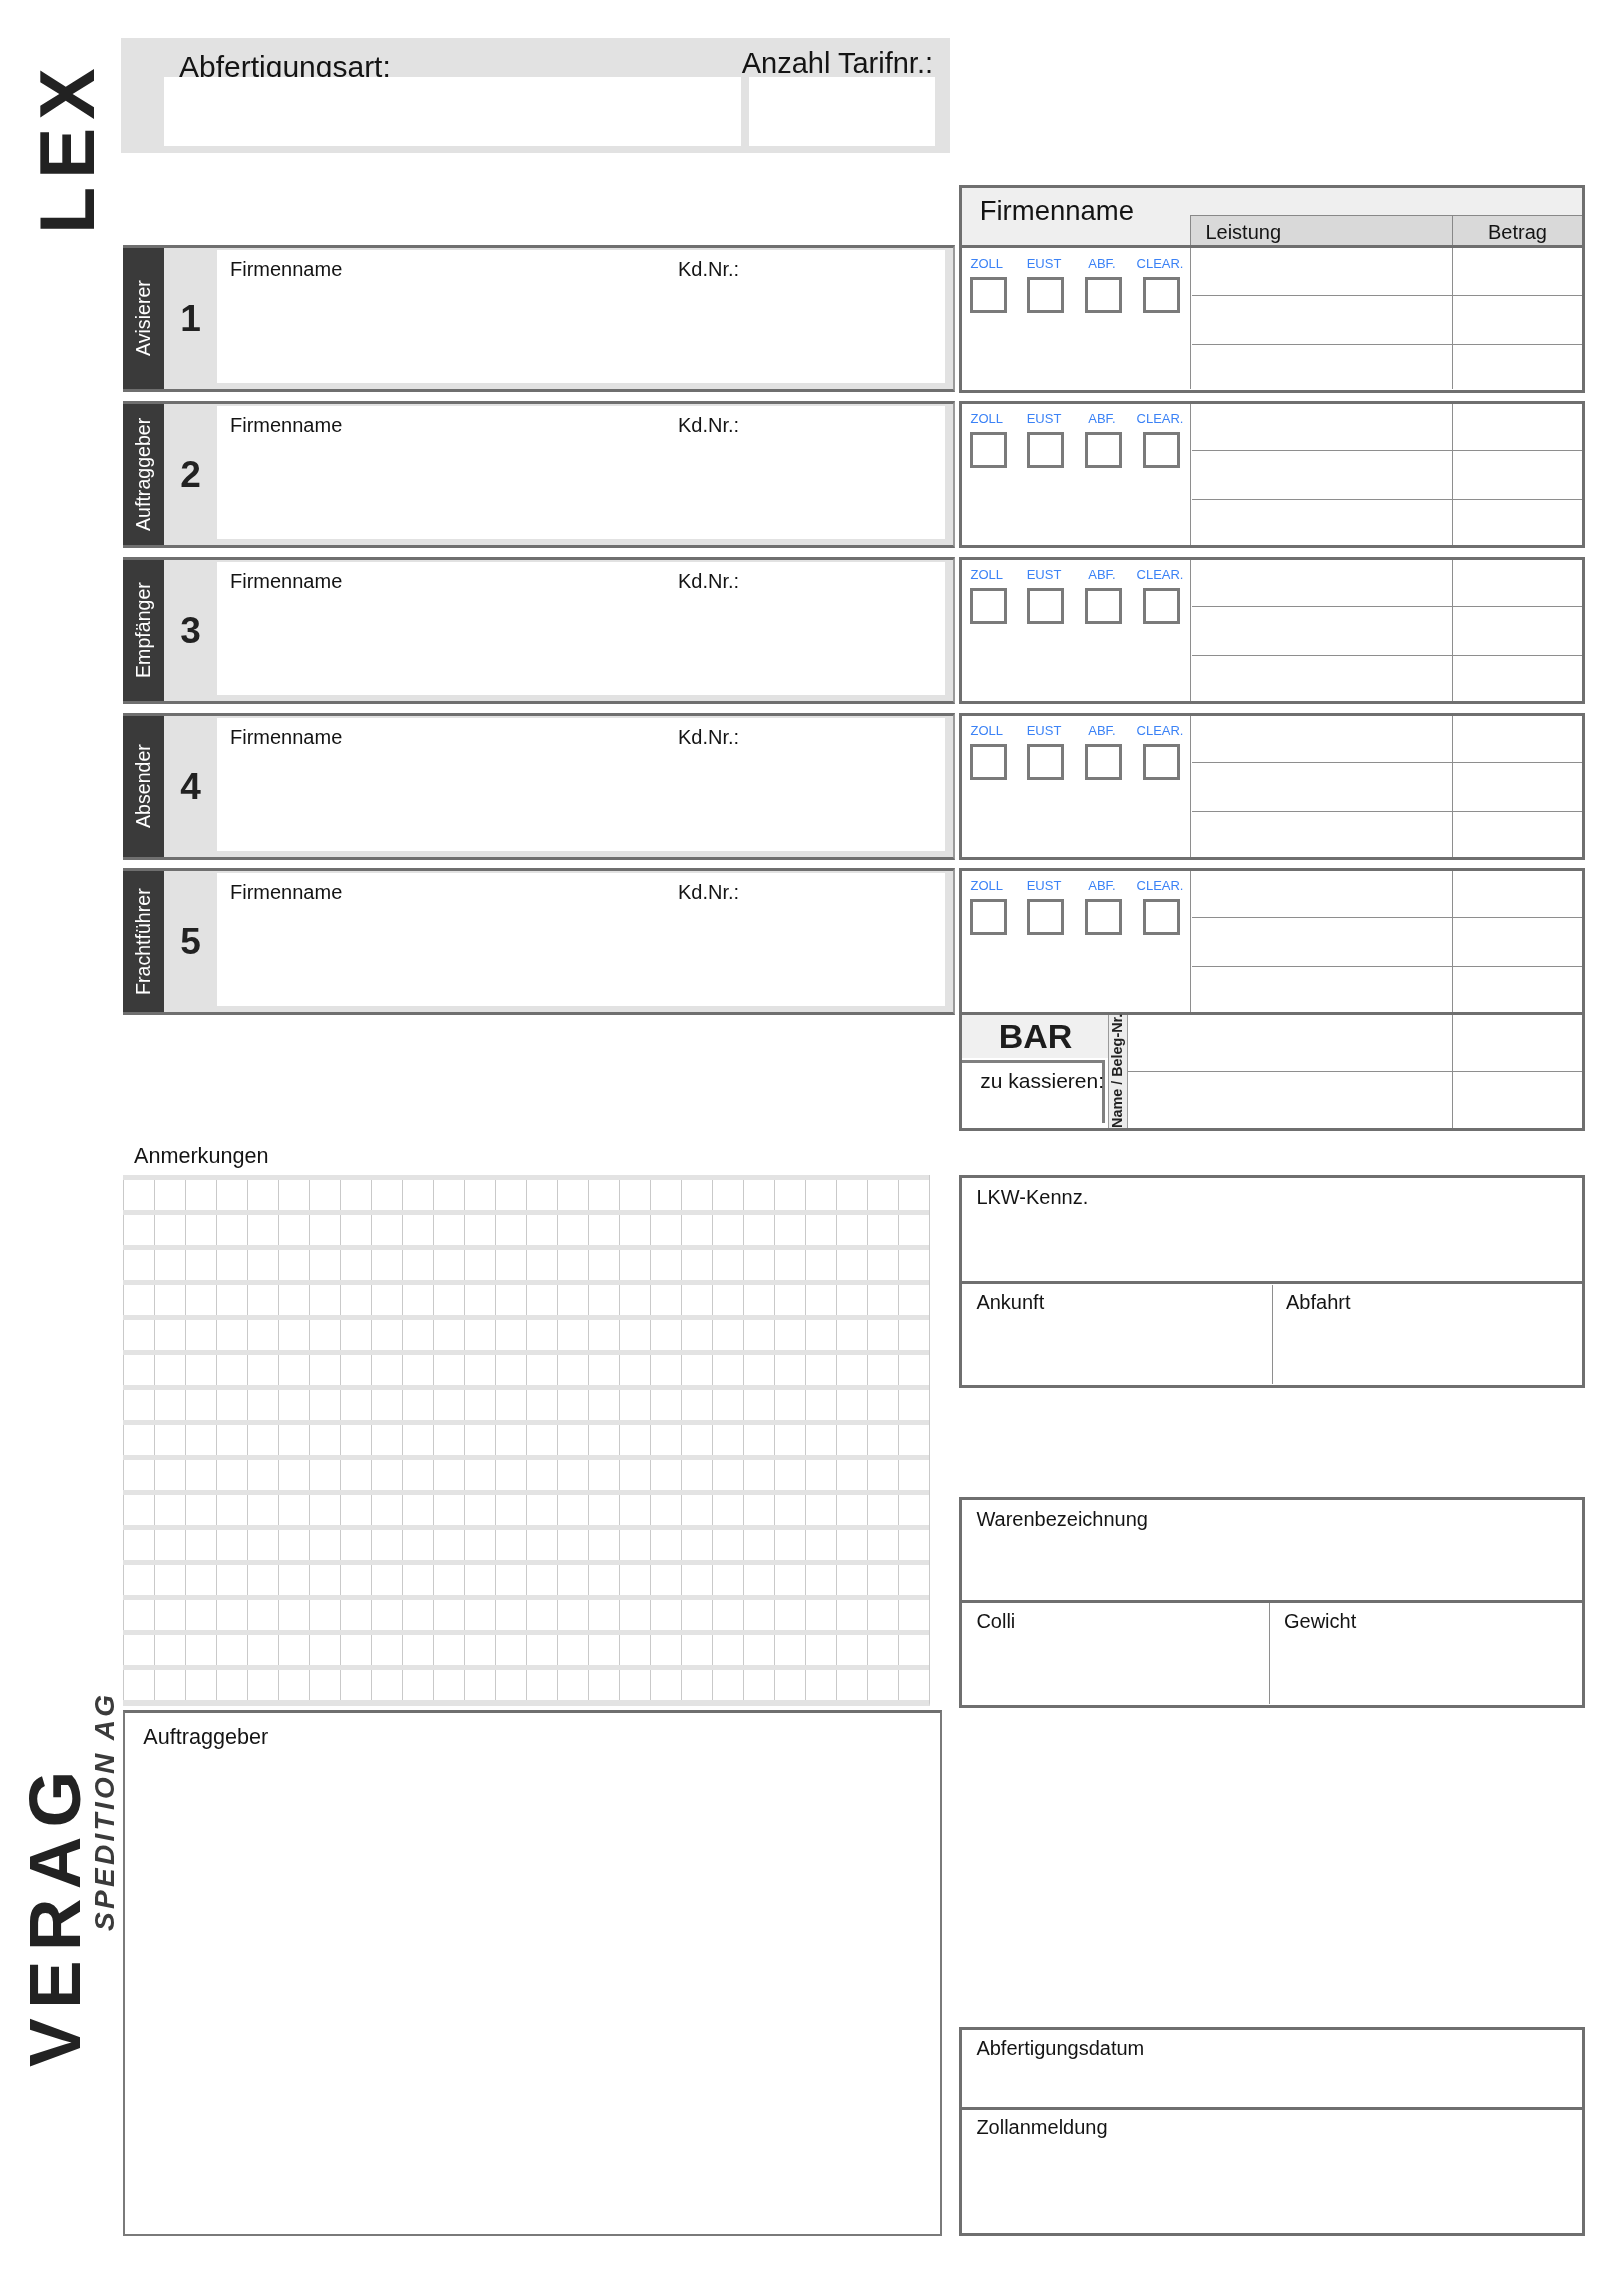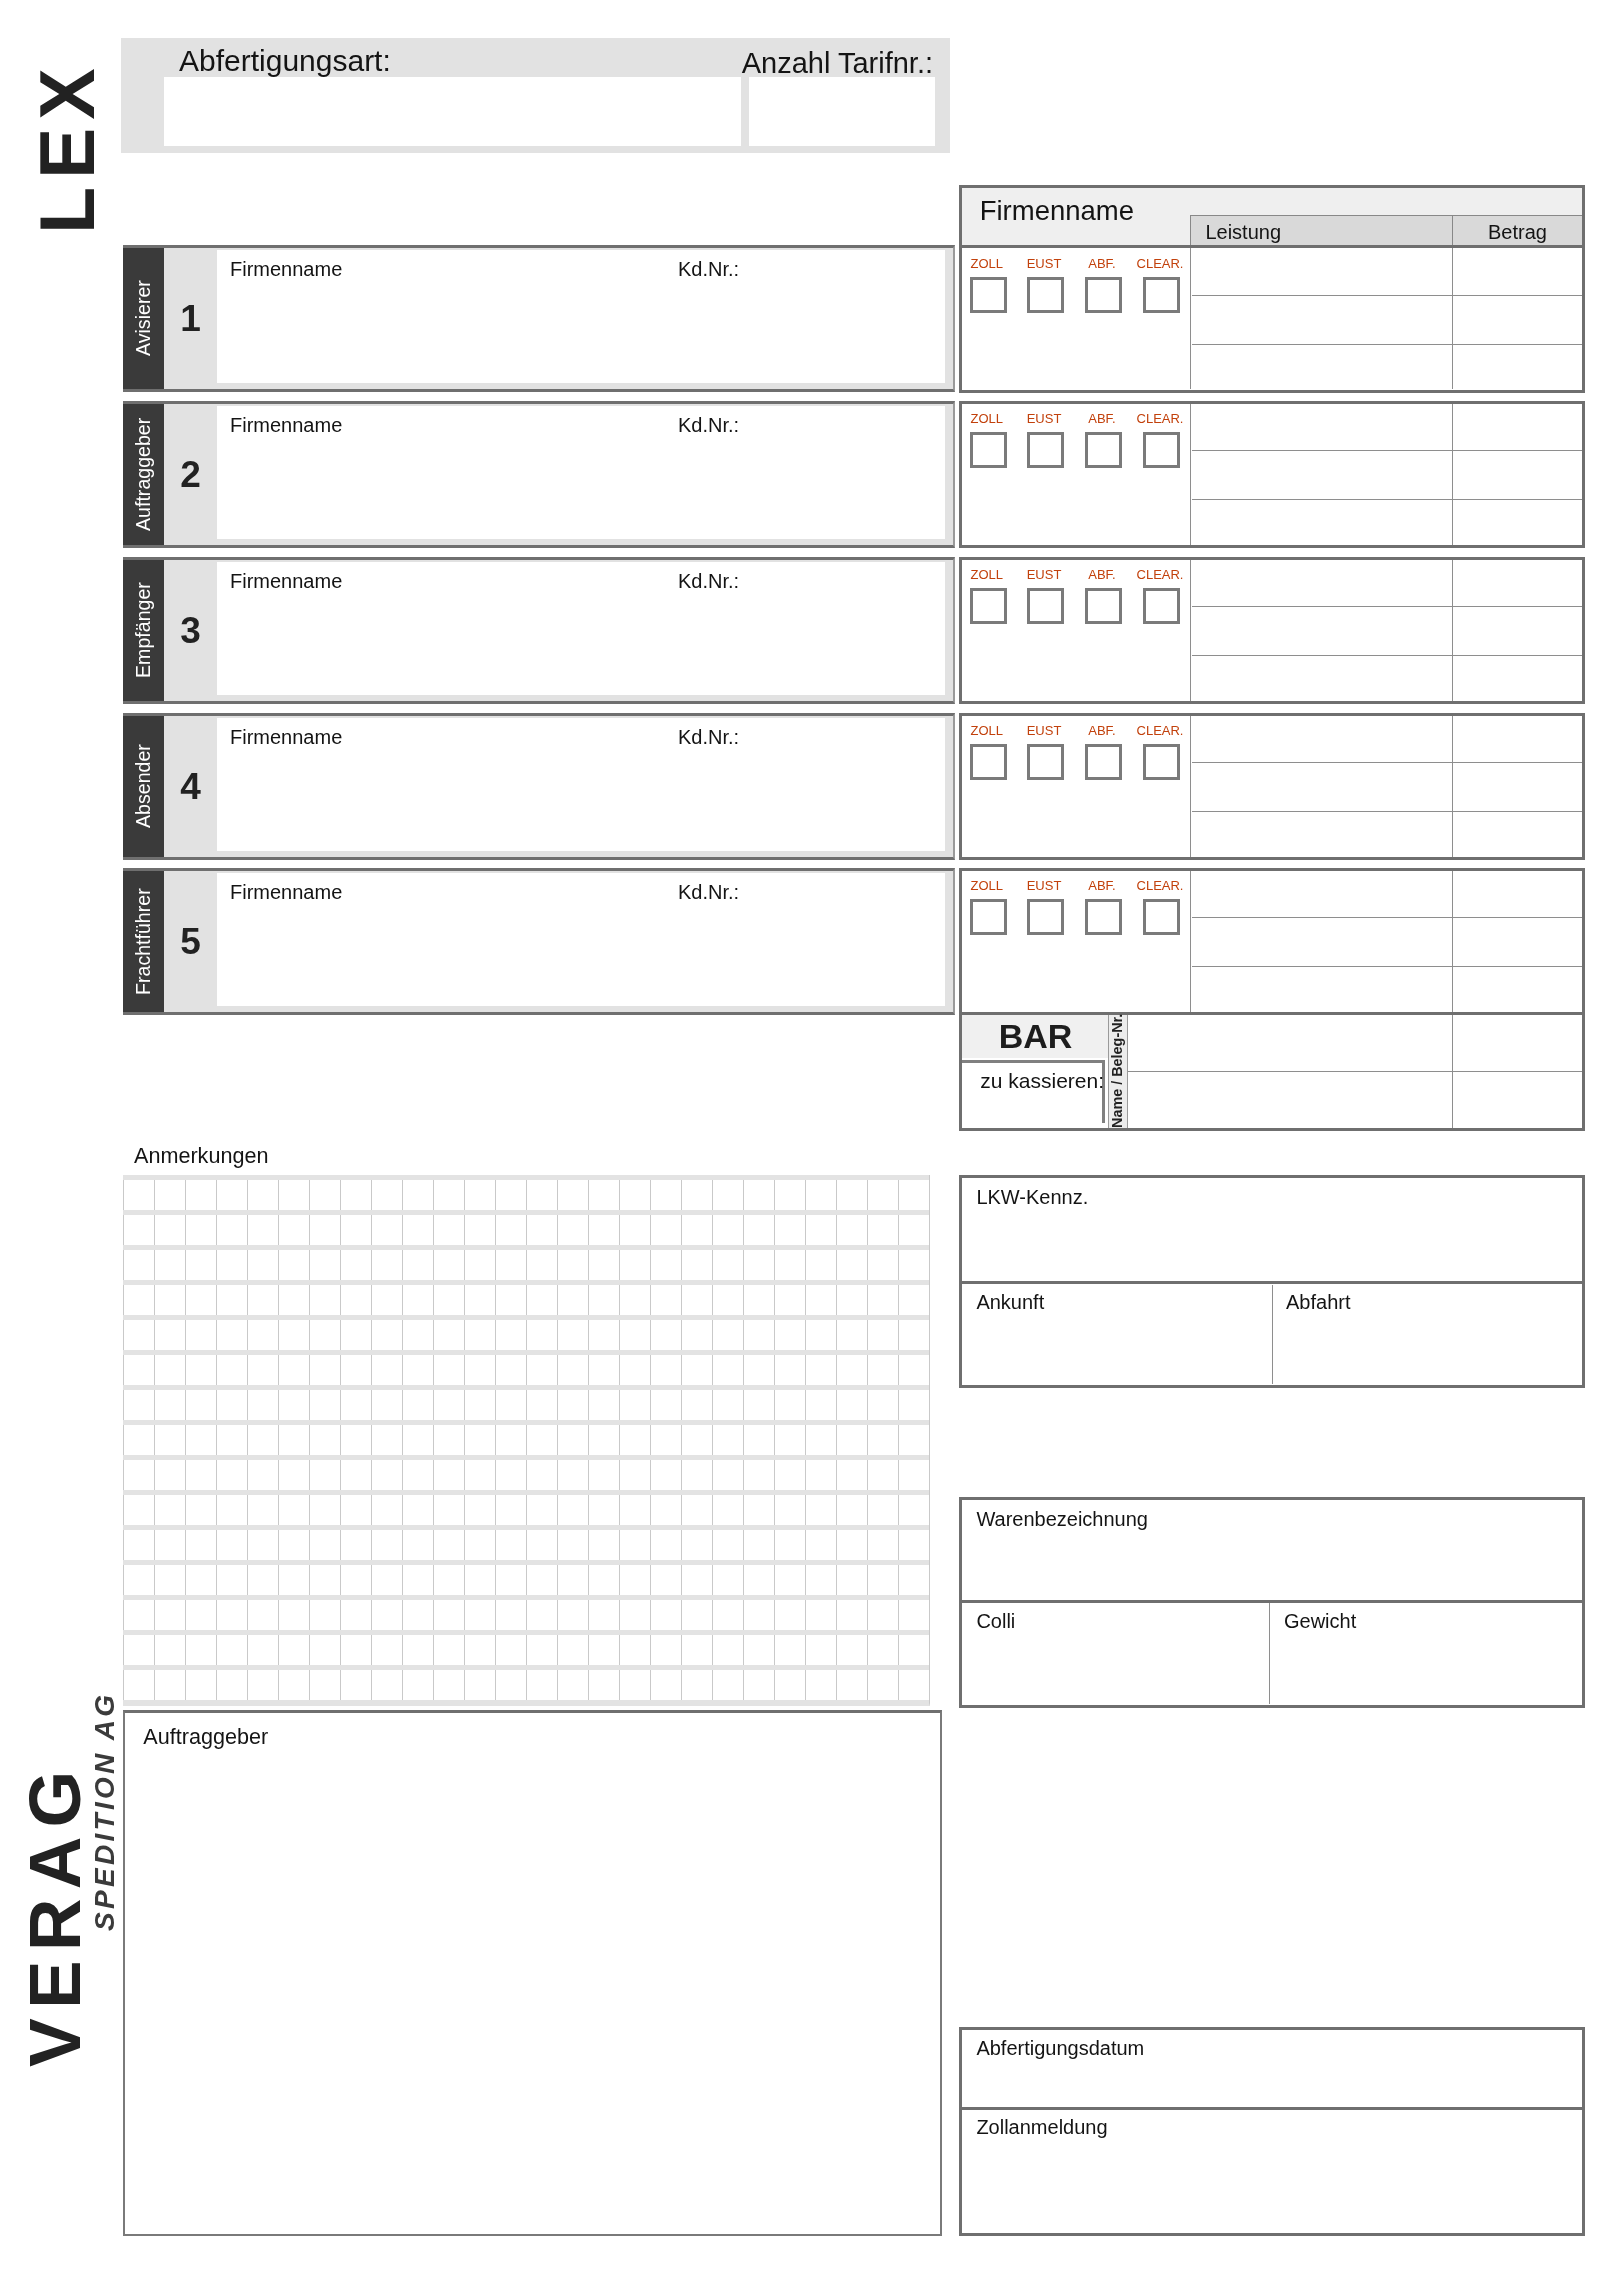--- a/index.html
+++ b/index.html
@@ -16,39 +16,39 @@
   .rowbox{position:absolute;background:#e2e2e2;border-top:3.3px solid #6f6f6f;border-bottom:3.3px solid #6f6f6f;
           border-right:2px solid #9a9a9a;box-sizing:border-box}
   .strip{position:absolute;left:0;top:0;width:41px;height:141px;background:#3a3a3a}
   .vtext{position:absolute;writing-mode:vertical-rl;transform:rotate(180deg);
          text-align:center;white-space:nowrap}
   .rolelbl{left:0;top:0;width:41px;height:141px;line-height:41px;color:#fff;font-size:19.6px;font-weight:500}
   .numcell{position:absolute;left:41px;top:0;width:53px;height:141px;display:flex;
            align-items:center;justify-content:center;font-size:37px;font-weight:bold;color:#222}
   .whitefield{position:absolute;left:94px;top:2px;width:728px;height:133px;background:#fff}
   .cb{position:absolute;width:31px;height:30px;background:#fff;border:3.3px solid #7a7a7a}
-  .cbl{position:absolute;width:56px;text-align:center;font-size:13px;color:#c2410c;white-space:nowrap}
+  .cbl{position:absolute;width:56px;text-align:center;font-size:13px;color:#3b82f6;white-space:nowrap}
   .hdrcell{position:absolute;background:#d9d9d9;border-top:1.3px solid #888;border-left:1.3px solid #888;
            box-sizing:border-box;font-size:20px;color:#141414}
   .logo{color:#222;font-weight:bold}
   .gridarea{position:absolute;left:123px;top:1175px;width:807px;height:531px;background:#fff;
       background-image:
         repeating-linear-gradient(180deg,#e3e3e3 0 4.6px,rgba(0,0,0,0) 4.6px 35px),
         repeating-linear-gradient(90deg,#c9c9c9 0 1.3px,rgba(0,0,0,0) 1.3px 31px);
       border-bottom:3.9px solid #e3e3e3;border-right:1.3px solid #c9c9c9;box-sizing:border-box}
 </style>
 </head>
 <body>
 
 <div class="page">
 
   <div class="vtext logo" style="left:31px;top:33px;width:72px;height:229px;line-height:72px;font-size:77px;letter-spacing:7.9px">LEX</div>
 
   <div class="band" style="left:121px;top:38px;width:829px;height:115px"></div>
-  <div class="lbl biglbl" style="left:179px;top:44px">Abfertigungsart:</div>
+  <div class="lbl biglbl" style="left:179px;top:50px">Abfertigungsart:</div>
   <div class="inputbox" style="left:164px;top:77px;width:577px;height:69px"></div>
   <div class="lbl" style="left:657px;top:47px;width:276px;text-align:right;font-size:29px">Anzahl Tarifnr.:</div>
   <div class="inputbox" style="left:749px;top:77px;width:186px;height:69px"></div>
 
 
   <div class="fbox" style="left:959px;top:185px;width:626px;height:208px">
     <div class="abs" style="left:0;top:0;width:620px;height:57px;background:#efefef"></div>
     <div class="lbl" style="left:17.7px;top:6.5px;font-size:27.5px">Firmenname</div>
     <div class="hdrcell" style="left:228px;top:27px;width:262px;height:30px;padding:4.6px 0 0 14.4px">Leistung</div>
     <div class="hdrcell" style="left:490px;top:27px;width:130px;height:30px;text-align:center;padding-top:4.6px">Betrag</div>

